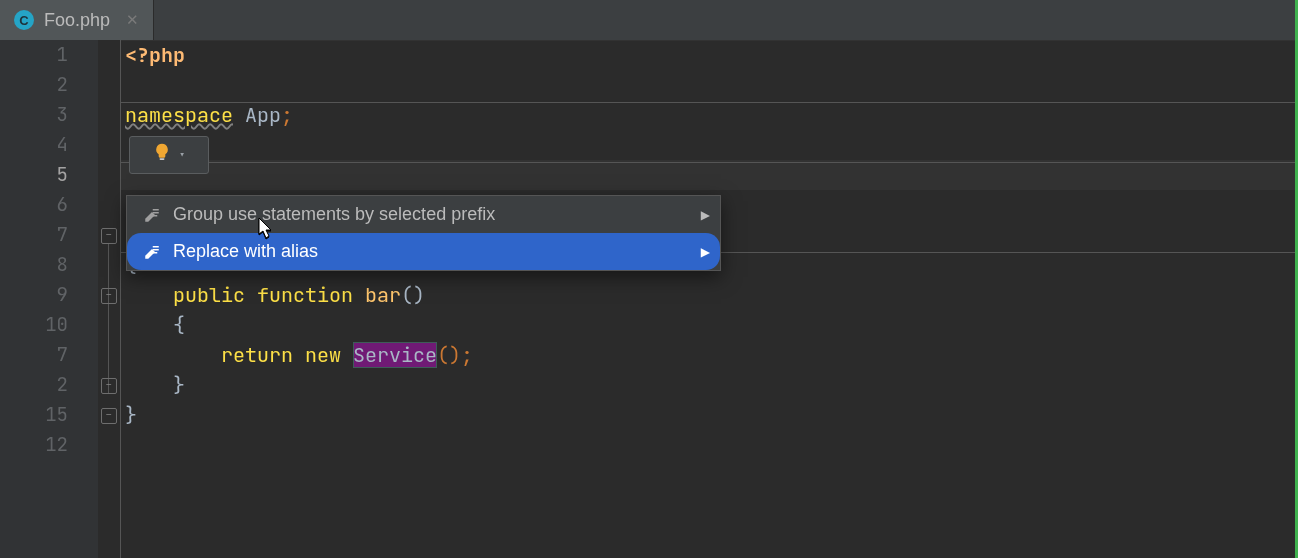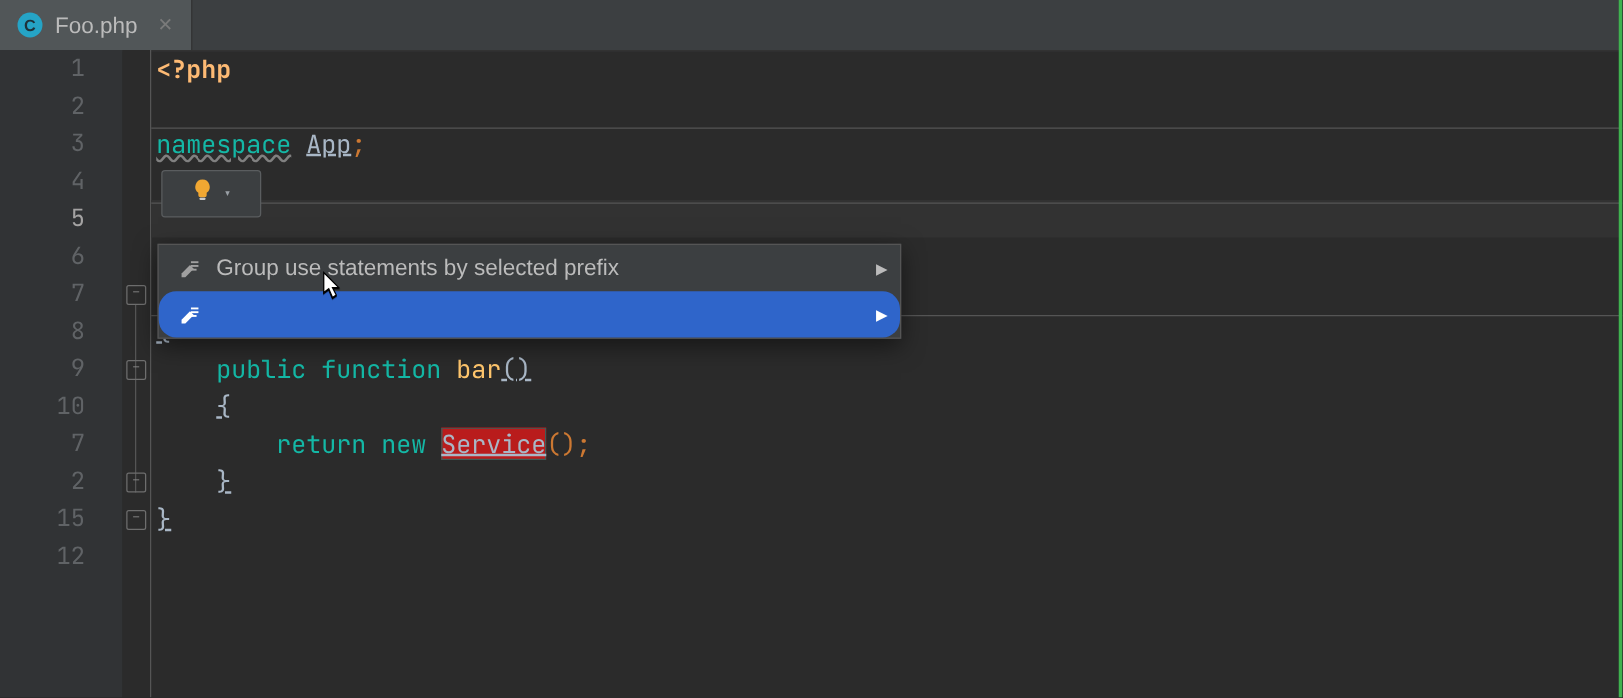--- a/index.html
+++ b/index.html
@@ -108,27 +108,27 @@
   .current-line-bg {
     position: absolute;
     left: 0;
     right: 0;
     top: 120px;
     height: 30px;
     background: #323232;
   }
 
   
-  .kw   { color: #14b8a6; }
+  .kw   { color: #fde047; }
   .id   { color: #ffc66d; }
   .punct{ color: #cc7832; }
-  .grey { color: #a9b7c6; text-decoration: underline; }
+  .grey { color: #a9b7c6; }
   .php  { color: #fdba74; font-weight: 600; }
   .strike { text-decoration-line: underline; text-decoration-style: wavy; text-decoration-color: #808080; }
-  .hl-box { background: #b91c1c; box-shadow: inset 0 0 0 1px #3e5c58; padding: 0 0; }
+  .hl-box { background: #701a75; box-shadow: inset 0 0 0 1px #3e5c58; padding: 0 0; }
 
   
   .fold {
     position: absolute;
     left: 3px;
     width: 14px;
     height: 14px;
     border: 1px solid #6e6e6e;
     border-radius: 2px;
     display: flex;
@@ -321,20 +321,21 @@
         </div>
         <div class="menu-item selected">
           <span class="mi-icon">
             <svg width="18" height="18" viewBox="0 0 24 24">
               <path fill="currentColor" d="M3 17l9-9 4 4-9 9H3v-4z"></path>
               <rect fill="currentColor" x="13" y="4" width="8" height="2"></rect>
               <rect fill="currentColor" x="13" y="8" width="8" height="2"></rect>
               <rect fill="currentColor" x="13" y="12" width="6" height="2"></rect>
             </svg>
           </span>
+          <span>Replace with alias</span>
           <span class="mi-arrow">▶</span>
         </div>
       </div>
   </div>
 </div>
 
 <div class="cursor-img">
   <svg width="24" height="28" viewBox="0 0 24 28">
     <path fill="#ffffff" stroke="#000" stroke-width="1" d="M7 2 L7 18 L11 15 L14 22 L17 20 L14 14 L19 14 Z"></path>
   </svg>

